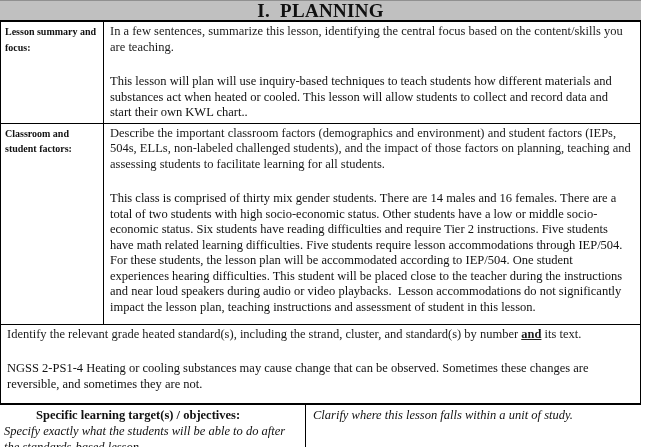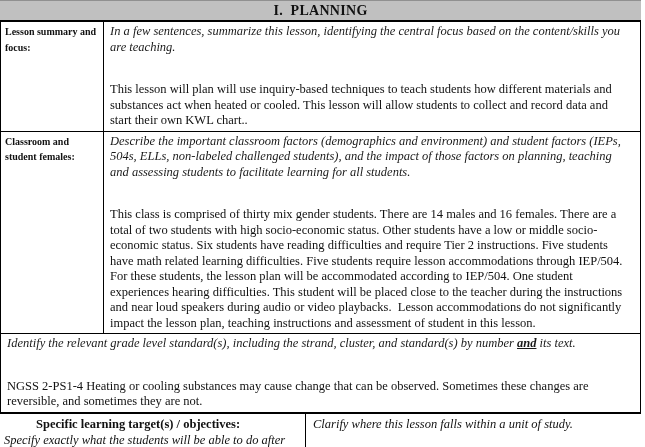--- a/index.html
+++ b/index.html
@@ -12,21 +12,21 @@
   .doc { position: relative; width: 645px; height: 447px; background: #ffffff; }
 
   
   .section-header {
     width: 641px; height: 22px;
     background: #c0c0c0;
     border-top: 1px solid #909090;
     border-bottom: 2px solid #000000;
     text-align: center;
     font-weight: bold;
-    font-size: 14px;
+    font-size: 19px;
     line-height: 19px;
     letter-spacing: 0.3px;
   }
   .section-header .title { white-space: pre; }
 
   
   .main-table {
     width: 641px;
     border-left: 1px solid #000000;
     border-right: 1px solid #000000;
@@ -43,22 +43,22 @@
     font-weight: bold;
     font-size: 10px;
     line-height: 15.5px;
   }
   .content-cell {
     flex: 1 1 auto;
     padding: 2px 9px 2px 6px;
     font-size: 12.5px;
     line-height: 15.5px;
   }
-  .prompt { font-style: italic; color: #1a1a1a; }
-  .response { margin-top: 27px; white-space: pre-wrap; }
+  .prompt { color: #1a1a1a; }
+  .response { margin-top: 19px; white-space: pre-wrap; }
   .emph { font-weight: bold; text-decoration: underline; }
 
   
   .bottom-section {
     width: 641px;
     border-top: 2px solid #000000;
     display: flex;
     min-height: 52px;
   }
   .bottom-cell {
@@ -87,30 +87,30 @@
 
     <div class="row r1">
       <div class="label-cell">Lesson summary and focus:</div>
       <div class="content-cell">
         <div class="prompt">In a few sentences, summarize this lesson, identifying the central focus based on the content/skills you are teaching.</div>
         <div class="response">This lesson will plan will use inquiry-based techniques to teach students how different materials and substances act when heated or cooled. This lesson will allow students to collect and record data and start their own KWL chart..</div>
       </div>
     </div>
 
     <div class="row r2">
-      <div class="label-cell">Classroom and student females:</div>
+      <div class="label-cell">Classroom and student factors:</div>
       <div class="content-cell">
         <div class="prompt">Describe the important classroom factors (demographics and environment) and student factors (IEPs, 504s, ELLs, non-labeled challenged students), and the impact of those factors on planning, teaching and assessing students to facilitate learning for all students.</div>
         <div class="response">This class is comprised of thirty mix gender students. There are 14 males and 16 females. There are a total of two students with high socio-economic status. Other students have a low or middle socio-economic status. Six students have reading difficulties and require Tier 2 instructions. Five students have math related learning difficulties. Five students require lesson accommodations through IEP/504. For these students, the lesson plan will be accommodated according to IEP/504. One student experiences hearing difficulties. This student will be placed close to the teacher during the instructions and near loud speakers during audio or video playbacks.  Lesson accommodations do not significantly impact the lesson plan, teaching instructions and assessment of student in this lesson.</div>
       </div>
     </div>
 
     <div class="row r3 last">
       <div class="content-cell">
-        <div class="prompt"><span>Identify the relevant grade level standard(s), including the strand, cluster, and standard(s) by number </span><span class="emph">and</span><span> its text.</span></div>
+        <div class="prompt"><span>Identify the relevant grade heated standard(s), including the strand, cluster, and standard(s) by number </span><span class="emph">and</span><span> its text.</span></div>
         <div class="response">NGSS 2-PS1-4 Heating or cooling substances may cause change that can be observed. Sometimes these changes are reversible, and sometimes they are not.</div>
       </div>
     </div>
 
   </div>
 
   <div class="bottom-section">
     <div class="bottom-cell bottom-left">
       <div class="bottom-heading">Specific learning target(s) / objectives:</div>
       <div class="bottom-prompt">Specify exactly what the students will be able to do after the standards-based lesson.</div>

